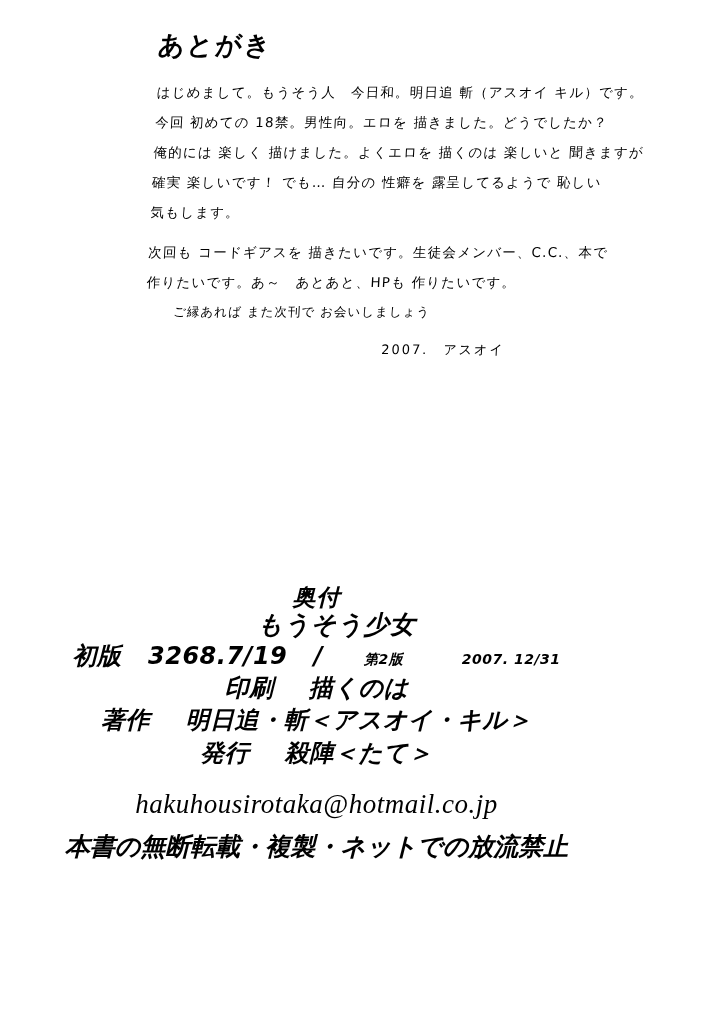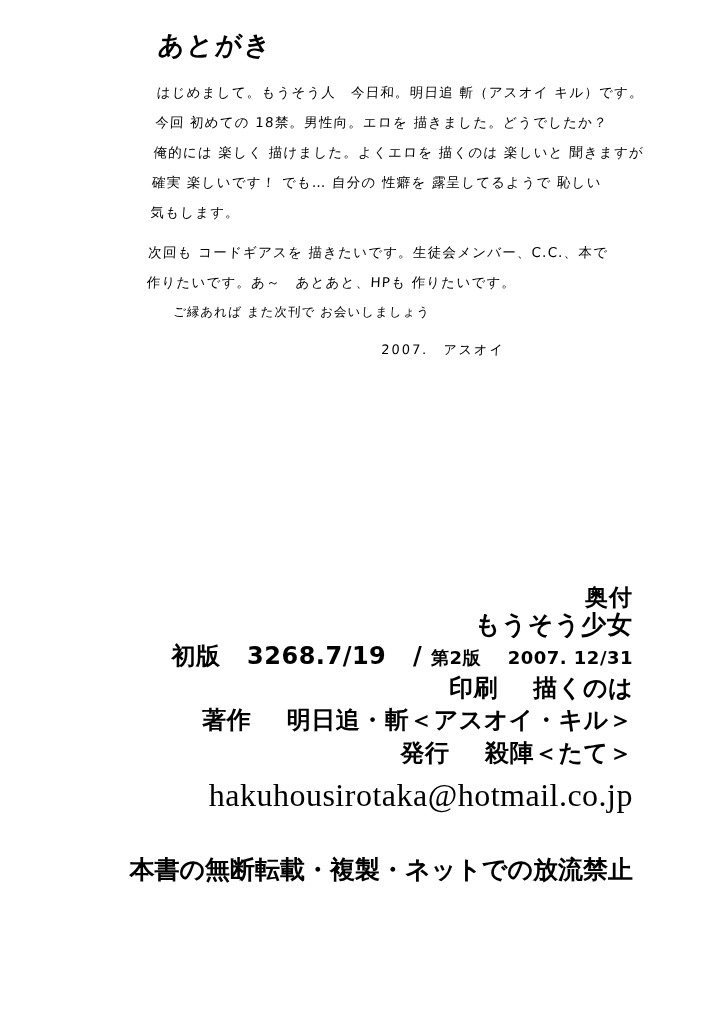--- a/index.html
+++ b/index.html
@@ -55,21 +55,22 @@
     letter-spacing: 2px;
     margin-top: 8px;
   }
 
   
   .colophon {
     position: absolute;
     left: 0;
     top: 585px;
     width: 633px;
-    text-align: right;
+    text-align: center;
+    font-style: italic;
   }
   .colophon .title-kanji {
     font-family: "DejaVu Sans", sans-serif;
     font-size: 23px;
     font-weight: bold;
     line-height: 1.12;
     letter-spacing: 1px;
   }
   .colophon .work-title {
     font-family: "DejaVu Sans", sans-serif;
@@ -81,35 +82,36 @@
   }
   .colophon .line {
     font-family: "DejaVu Sans", sans-serif;
     font-size: 24px;
     font-weight: bold;
     line-height: 1.35;
     letter-spacing: 0.5px;
     white-space: nowrap;
   }
   .colophon .line .small {
-    font-size: 18px;
+    font-size: 14px;
+    margin-left: 32px;
   }
   .colophon .email {
     font-family: "Liberation Serif", serif;
-    font-size: 32px;
+    font-size: 27px;
     line-height: 1.3;
     letter-spacing: 0.5px;
-    margin-top: 6px;
+    margin-top: 18px;
   }
   .colophon .notice {
     font-family: "DejaVu Sans", sans-serif;
     font-size: 25px;
     font-weight: bold;
     letter-spacing: 0px;
-    margin-top: 36px;
+    margin-top: 8px;
     white-space: nowrap;
   }
 </style>
 </head>
 <body>
 
 <div class="afterword">
   <div class="afterword-heading">あとがき</div>
   <div class="hand-lines">
     <span class="ln">はじめまして。もうそう人　今日和。明日追 斬（アスオイ キル）です。</span>

